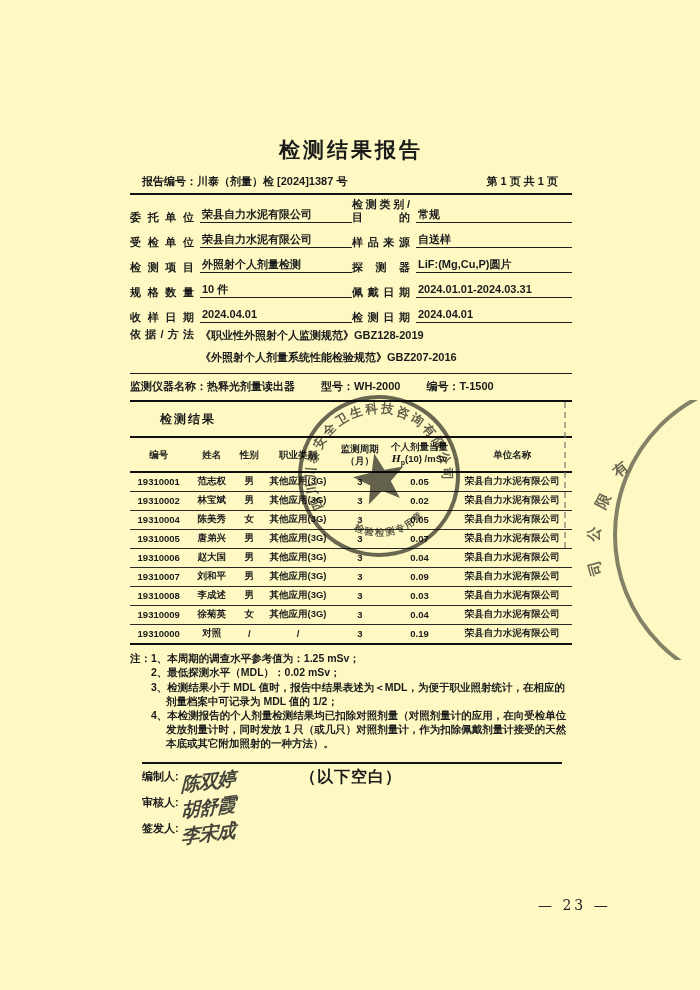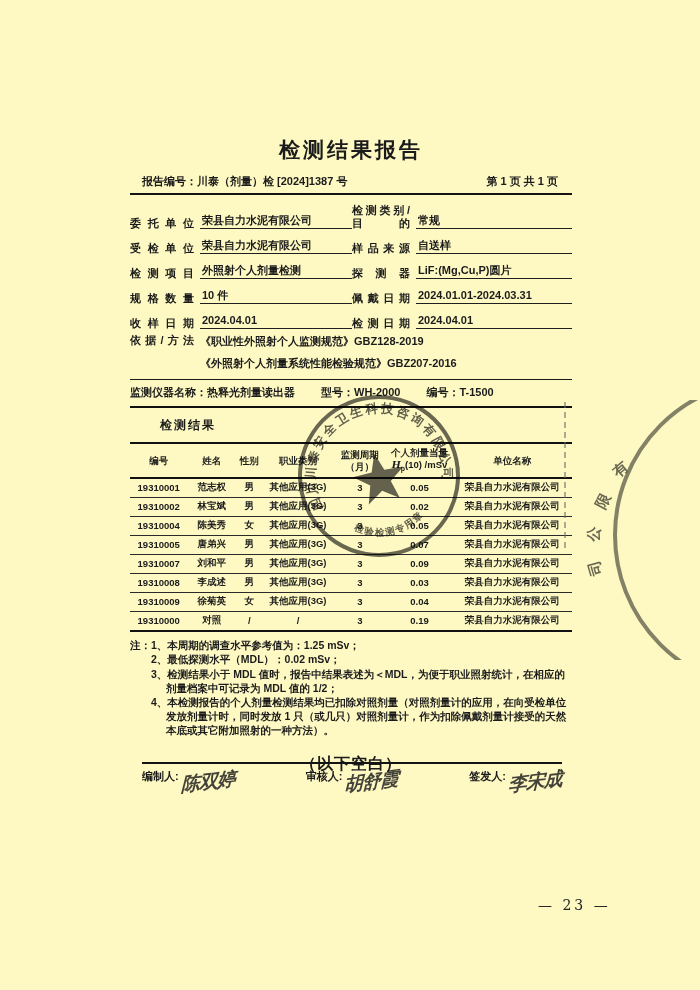--- a/index.html
+++ b/index.html
@@ -12,21 +12,21 @@
   .content { position:absolute; left:130px; top:136px; width:442px; }
 
   .doc-title { text-align:center; font-size:21px; font-weight:bold; letter-spacing:3px; margin-bottom:10px; }
 
   .report-row { display:flex; justify-content:space-between; align-items:center;
     font-size:11px; font-weight:bold; padding:0 14px 4px 12px;
     border-bottom:2.5px solid #151515; }
 
   .info { font-size:11px; font-weight:bold; }
   .info-row { display:flex; align-items:stretch; }
-  .pair { display:flex; align-items:flex-end; min-height:25px; padding-top:9px; }
+  .pair { display:flex; align-items:flex-end; min-height:25px; padding-top:3px; }
   .pair-left { width:222px; }
   .pair-right { flex:1; }
   .ilabel { display:inline-block; text-align:justify; text-align-last:justify; line-height:1.15; }
   .ilabel-l { width:64px; margin-right:6px; }
   .ilabel-r { width:58px; margin-right:6px; }
   .ivalue { flex:1; border-bottom:1.5px solid #1f1f1f; padding:0 2px 1px 2px; line-height:1.2; }
 
   .method-row { display:flex; font-size:11px; font-weight:bold; padding-top:5px; }
   .method-lines > div { margin-bottom:7px; }
   .rule-med { border-bottom:1.5px solid #1a1a1a; margin-top:1px; }
@@ -48,21 +48,21 @@
   .dose-formula i { font-family:"DejaVu Serif",serif; font-weight:bold; }
   .dose-formula sub { font-size:7px; }
 
   .notes { display:flex; font-size:10.5px; font-weight:bold; margin-top:7px; line-height:1.3; }
   .notes-label { width:26px; }
   .note-item { padding-left:15px; text-indent:-15px; margin-bottom:1px; }
   .blank-note { text-align:center; font-size:16px; font-weight:bold; margin-top:16px; letter-spacing:1px; }
 
   .sig-block { position:absolute; left:142px; top:762px; width:420px;
     border-top:2px solid #141414; padding-top:5px;
-    display:flex; justify-content:space-between; font-size:11px; font-weight:bold; }
+    display:flex; justify-content:space-between; font-size:11px; font-weight:bold;flex-direction:column; }
   .sig { display:flex; align-items:flex-start; }
   .sig-name { display:inline-block; font-size:19px; font-weight:bold; font-style:italic;
     letter-spacing:-1px; transform:rotate(-7deg) skewX(-8deg); opacity:.82; margin-left:2px; }
 
   .page-number { position:absolute; left:538px; top:897px; font-size:14px;
     font-family:"DejaVu Serif","Liberation Serif",serif; letter-spacing:3px; color:#222; }
 
   .stamp-main { position:absolute; left:293px; top:390px; width:172px; height:172px;
     mix-blend-mode:multiply; opacity:.85; transform:rotate(-12deg); }
   .stamp-edge { position:absolute; left:560px; top:400px; width:140px; height:260px;
@@ -208,20 +208,29 @@
           <td>0.05</td>
           <td>荣县自力水泥有限公司</td>
         </tr>
         <tr>
           <td>19310005</td>
           <td>唐弟兴</td>
           <td>男</td>
           <td>其他应用(3G)</td>
           <td>3</td>
           <td>0.07</td>
+          <td>荣县自力水泥有限公司</td>
+        </tr>
+        <tr>
+          <td>19310006</td>
+          <td>赵大国</td>
+          <td>男</td>
+          <td>其他应用(3G)</td>
+          <td>3</td>
+          <td>0.04</td>
           <td>荣县自力水泥有限公司</td>
         </tr>
         <tr>
           <td>19310007</td>
           <td>刘和平</td>
           <td>男</td>
           <td>其他应用(3G)</td>
           <td>3</td>
           <td>0.09</td>
           <td>荣县自力水泥有限公司</td>

